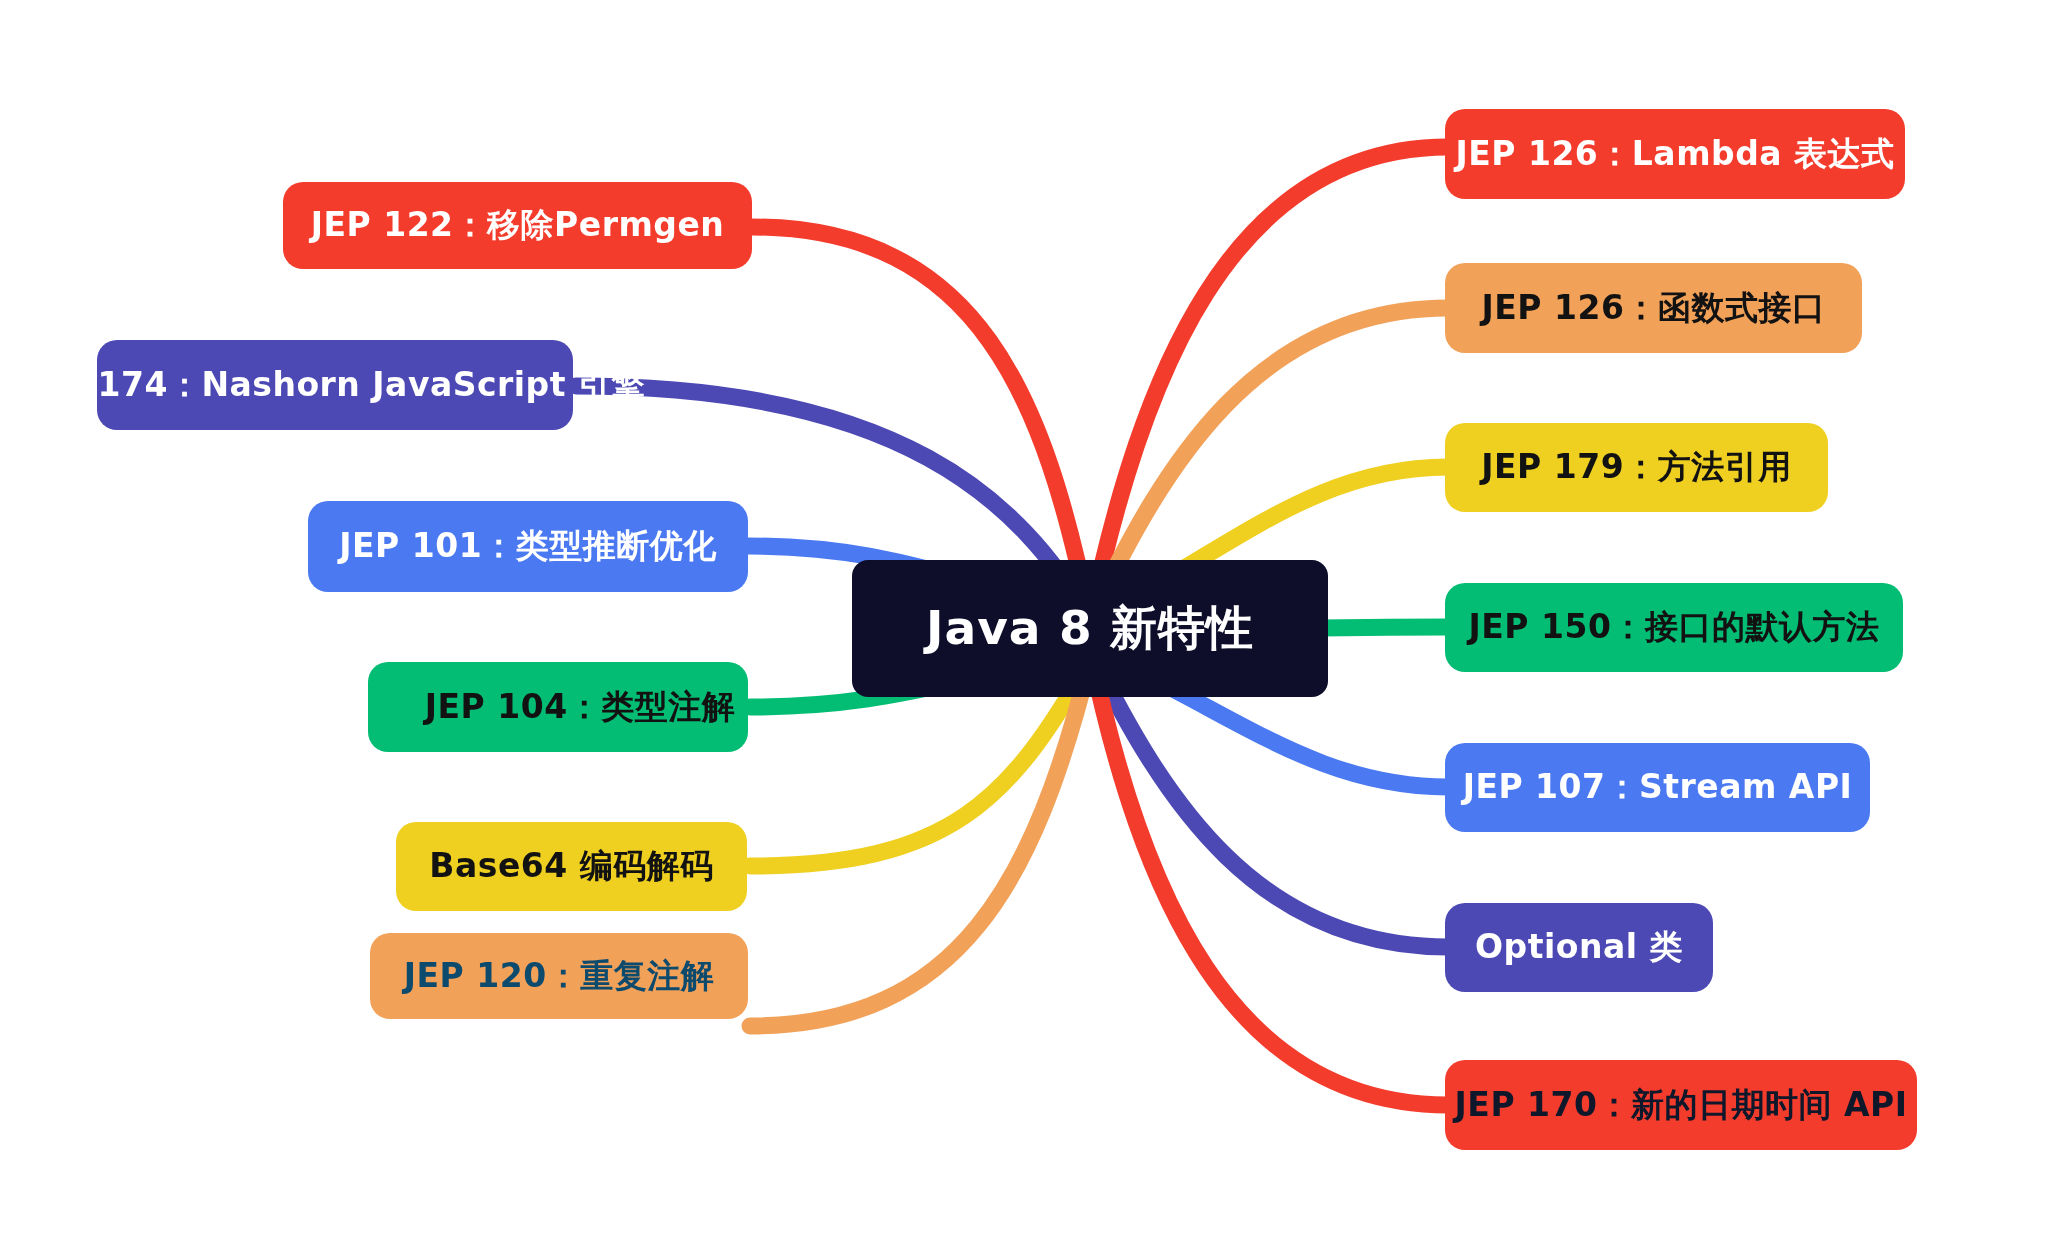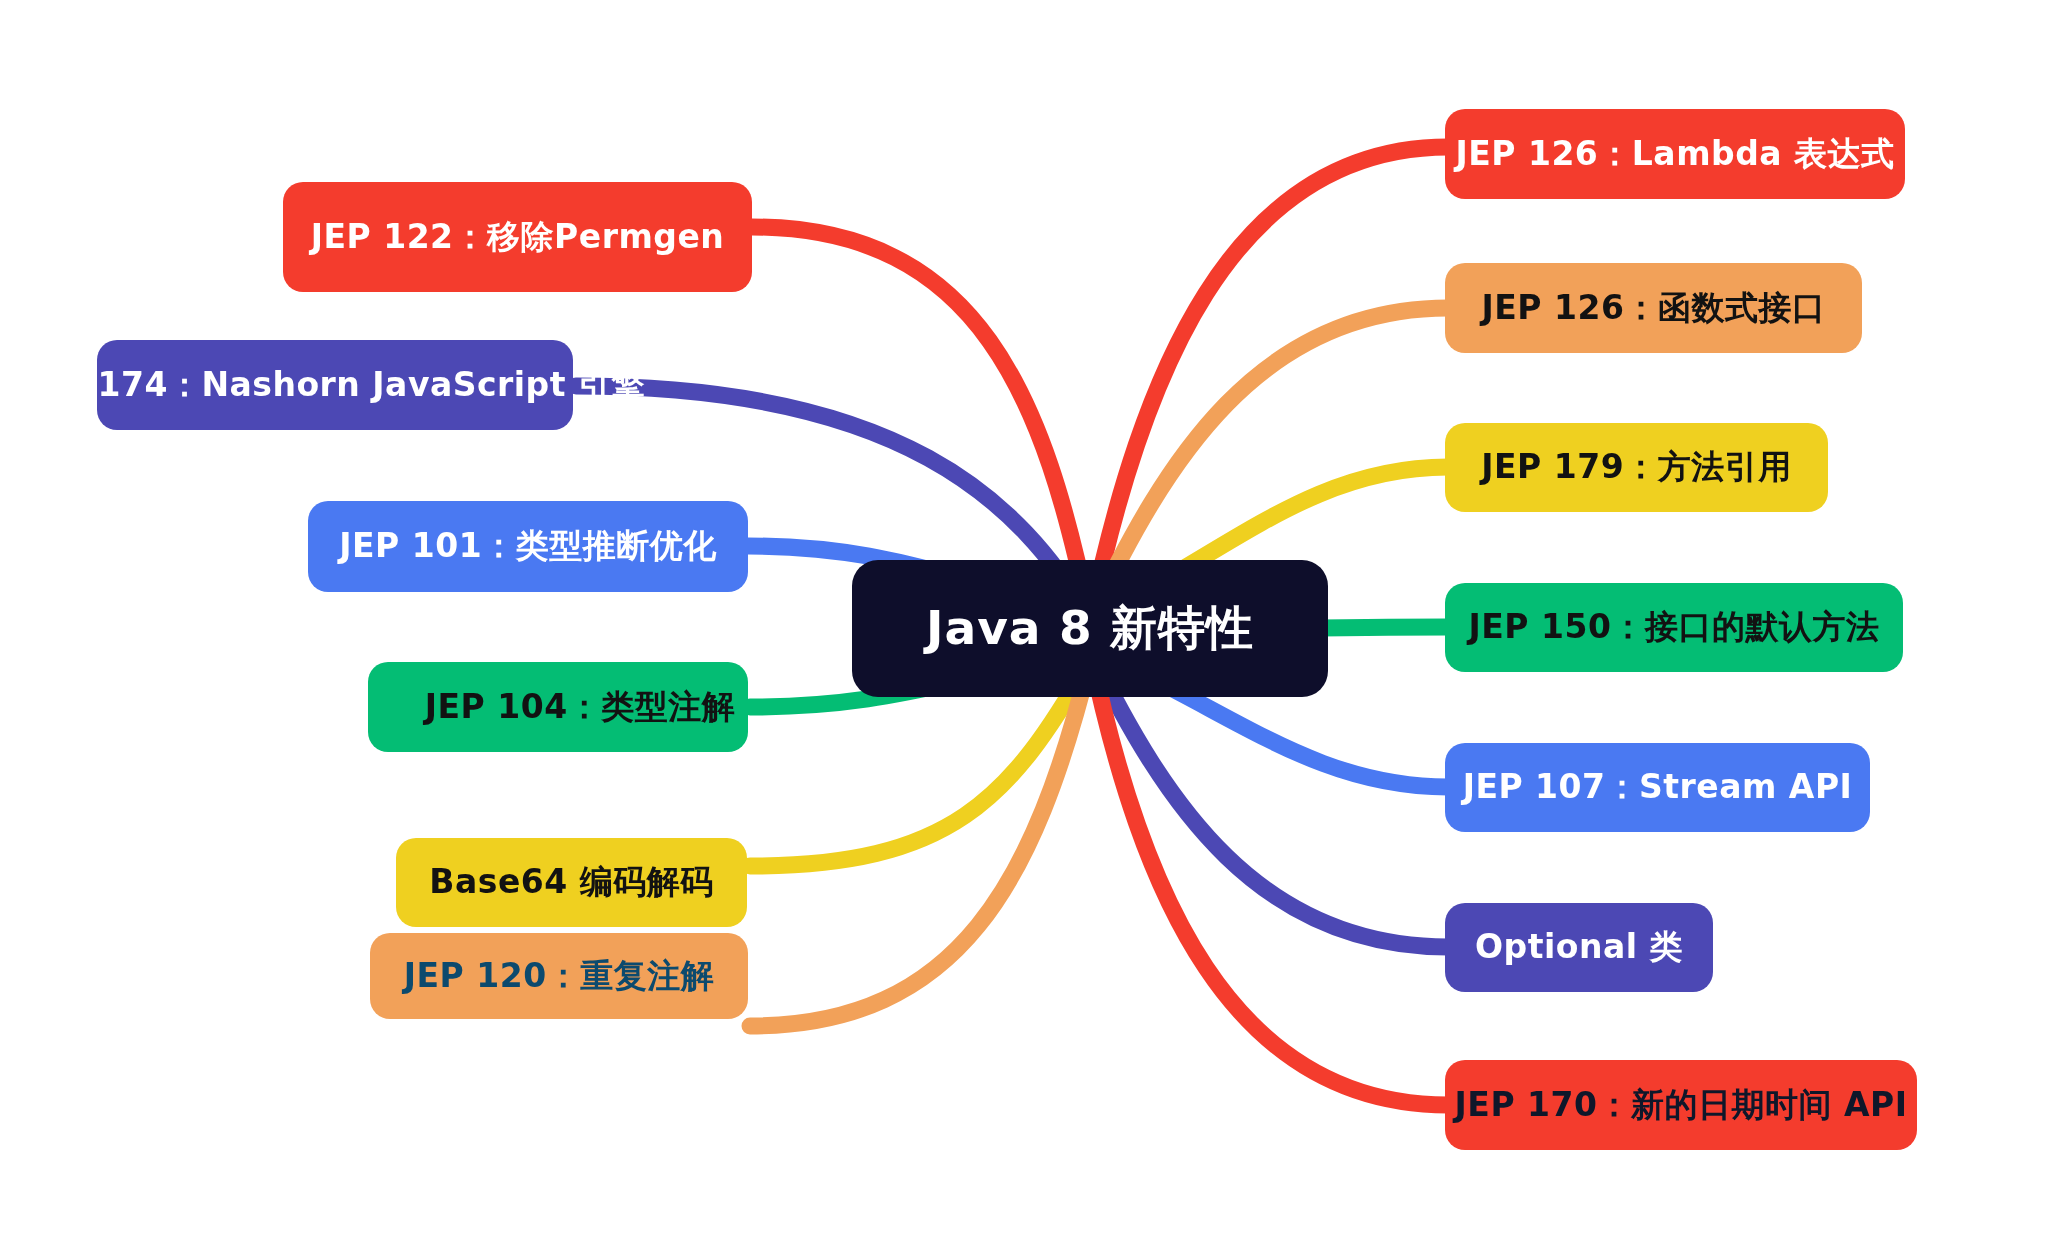--- a/index.html
+++ b/index.html
@@ -44,33 +44,33 @@
 
     <path d="M 1090 620 C 1140 380, 1230 147, 1448 147" stroke="#f43c2d"></path>
     <path d="M 1090 620 C 1165 460, 1260 308, 1448 308" stroke="#f2a159"></path>
     <path d="M 1090 620 C 1225 555, 1310 467, 1448 467" stroke="#efd020"></path>
     <path d="M 1200 630 C 1300 628, 1370 627, 1448 627" stroke="#04bd74"></path>
     <path d="M 1090 650 C 1225 705, 1310 787, 1448 787" stroke="#4a79f2"></path>
     <path d="M 1090 650 C 1165 805, 1260 947, 1448 947" stroke="#4c48b4"></path>
     <path d="M 1090 650 C 1140 890, 1230 1105, 1448 1105" stroke="#f43c2d"></path>
   </svg>
 
-  <div class="node" style="left: 283px; top: 182px; width: 469px; height: 110px; background-color: rgb(244, 60, 45); color: rgb(255, 255, 255);">JEP 122：移除Permgen</div>
+  <div class="node" style="left: 283px; top: 182px; width: 469px; height: 87px; background-color: rgb(244, 60, 45); color: rgb(255, 255, 255);">JEP 122：移除Permgen</div>
 
   <div class="node" style="left: 97px; top: 340px; width: 476px; height: 90px; background-color: rgb(76, 72, 180); color: rgb(255, 255, 255);">JEP 174：Nashorn JavaScript 引擎</div>
 
   <div class="node" style="left: 308px; top: 501px; width: 440px; height: 91px; background-color: rgb(74, 121, 242); color: rgb(255, 255, 255);">JEP 101：类型推断优化</div>
 
   <div class="node" style="left: 368px; top: 662px; width: 380px; height: 90px; background-color: rgb(4, 189, 116); color: rgb(18, 18, 18); padding-left: 44px;">JEP 104：类型注解</div>
 
-  <div class="node" style="left: 396px; top: 822px; width: 351px; height: 89px; background-color: rgb(239, 208, 32); color: rgb(18, 18, 18); margin-top: 16px;">Base64 编码解码</div>
+  <div class="node" style="left: 396px; top: 822px; width: 351px; height: 89px; background-color: rgb(239, 208, 32); color: rgb(18, 18, 18);">Base64 编码解码</div>
 
   <div class="node" style="left: 370px; top: 933px; width: 378px; height: 86px; background-color: rgb(242, 161, 89); color: #0c4a6e;">JEP 120：重复注解</div>
 
-  <div class="node center" style="left: 852px; top: 560px; width: 476px; height: 137px; background-color: rgb(14, 14, 43); color: rgb(255, 255, 255);">Java 8 新特性</div>
+  <div class="node center" style="left: 852px; top: 560px; width: 476px; height: 137px; background-color: rgb(14, 14, 43); color: rgb(255, 255, 255); border-radius: 16px;">Java 8 新特性</div>
 
   <div class="node" style="left: 1445px; top: 102px; width: 460px; height: 90px; background-color: rgb(244, 60, 45); color: rgb(255, 255, 255); margin-top: 7px;">JEP 126：Lambda 表达式</div>
 
   <div class="node" style="left: 1445px; top: 263px; width: 417px; height: 90px; background-color: rgb(242, 161, 89); color: rgb(18, 18, 18);">JEP 126：函数式接口</div>
 
   <div class="node" style="left: 1445px; top: 423px; width: 383px; height: 89px; background-color: rgb(239, 208, 32); color: rgb(18, 18, 18);">JEP 179：方法引用</div>
 
   <div class="node" style="left: 1445px; top: 583px; width: 458px; height: 89px; background-color: rgb(4, 189, 116); color: rgb(18, 18, 18);">JEP 150：接口的默认方法</div>
 
   <div class="node" style="left: 1445px; top: 743px; width: 425px; height: 89px; background-color: rgb(74, 121, 242); color: rgb(255, 255, 255);">JEP 107：Stream API</div>

